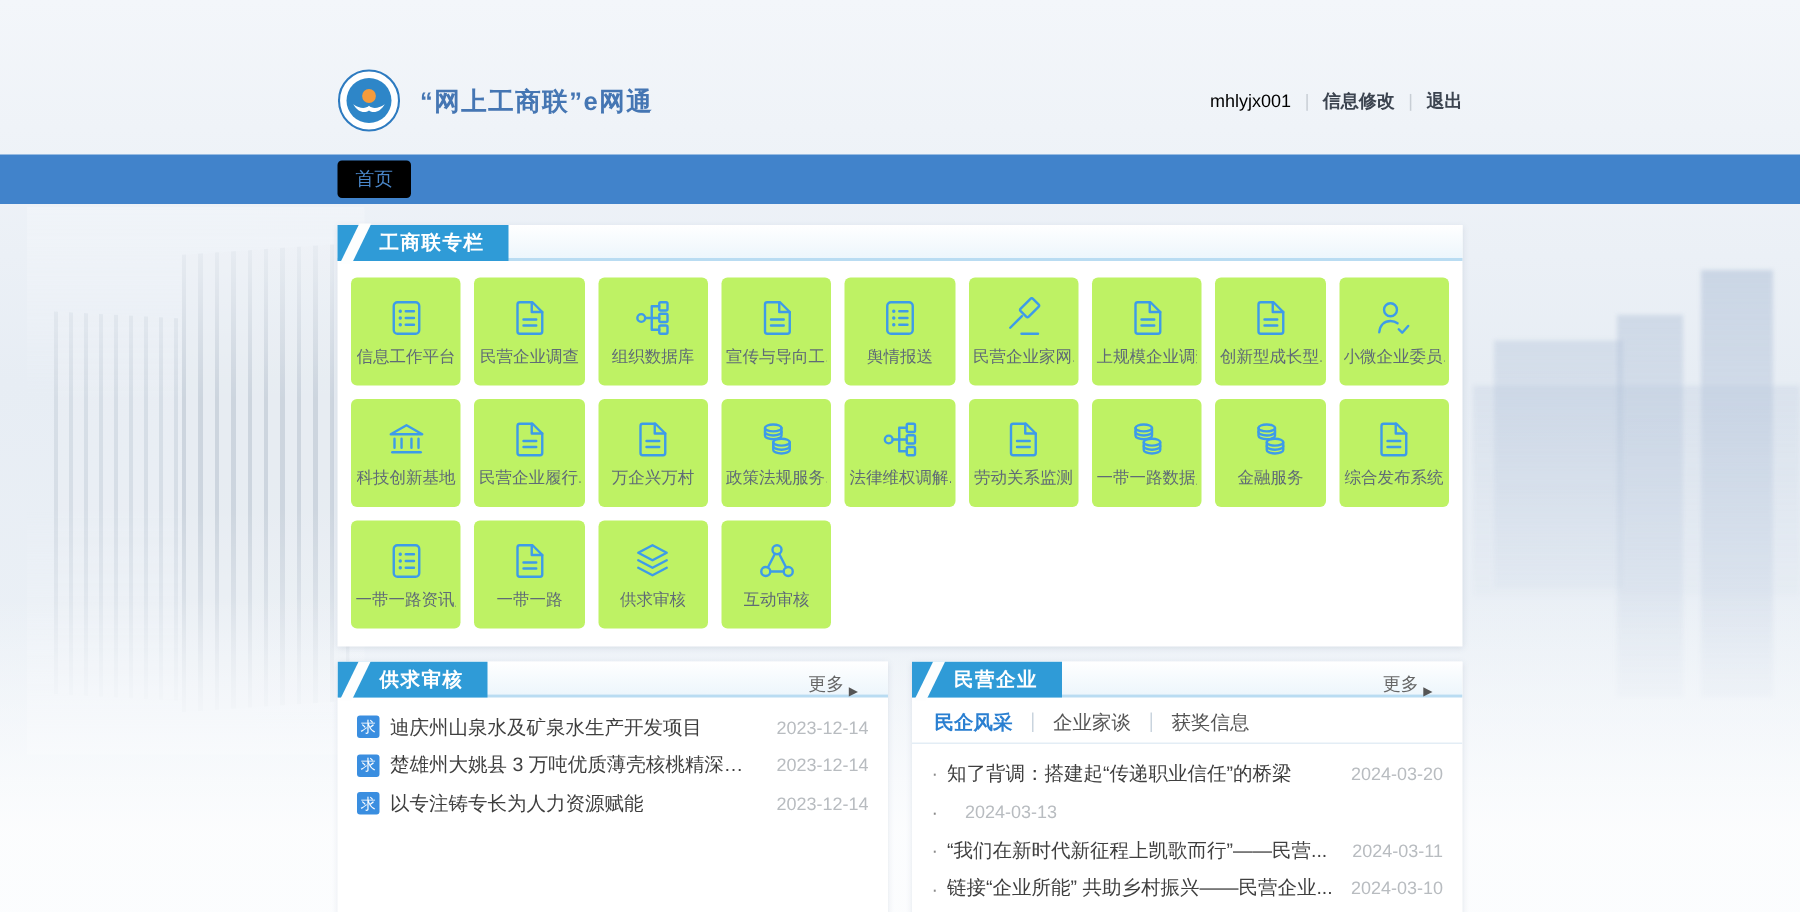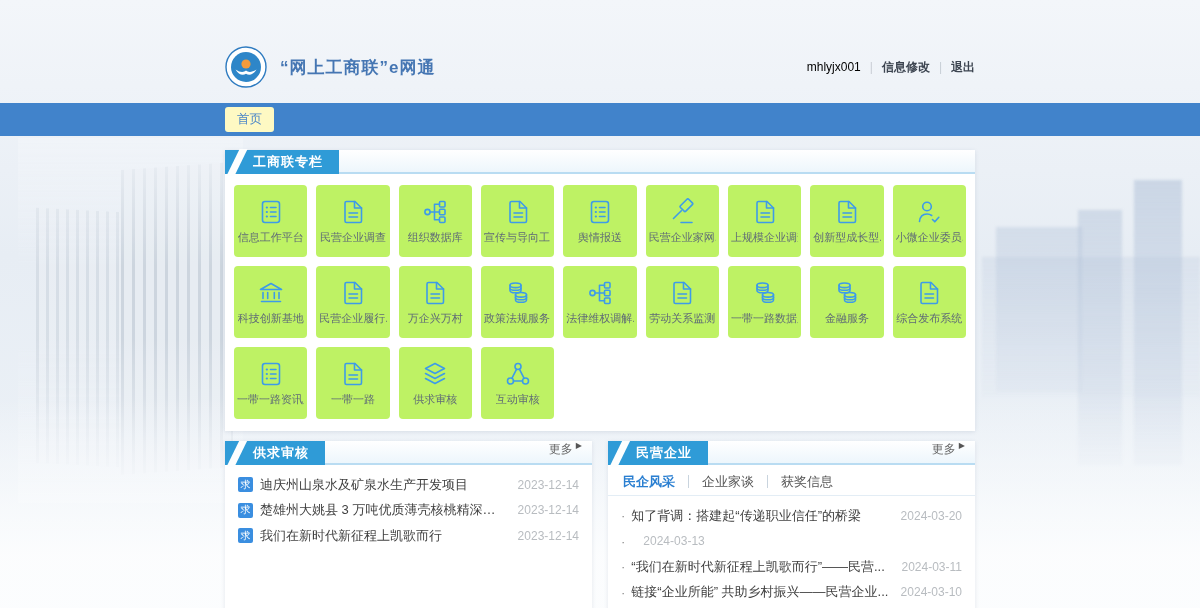--- a/index.html
+++ b/index.html
@@ -34,30 +34,30 @@
   .logo { width:42px; height:42px; flex:none; }
   .site-title { font-size:17px; font-weight:bold; color:#4576b3; margin-left:13px; letter-spacing:1px; }
   .user-area { margin-left:auto; display:flex; align-items:center; font-size:12px; }
   .user-name { color:#000000; }
   .sep { margin:0 9px; color:#c8ced5; }
   .user-link { color:#3c4450; font-weight:bold; cursor:pointer; }
 
   
   .main-nav { height:33px; background:#4183cb; position:relative; z-index:3; }
   .nav-inner { display:flex; align-items:center; height:100%; }
-  .home-btn { background:#fef9c3; color:#4a86c8; font-size:12.5px; padding:4px 12px; border-radius:3px; cursor:pointer; }
+  .home-btn { background:#000000; color:#4a86c8; font-size:12.5px; padding:4px 12px; border-radius:3px; cursor:pointer; }
 
   
   .content { position:relative; z-index:2; padding-top:14px; }
   .panel { background:#fff; box-shadow:0 1px 4px rgba(110,130,155,.18); }
   .panel-head { position:relative; height:24px; background:linear-gradient(180deg,#ffffff,#edf6fc); border-bottom:2px solid #b9dcf2; }
   .panel-tab { position:relative; display:inline-block; height:24px; line-height:24px; padding:0 16px 0 28px;
     background:#2f9bd7; color:#fff; font-size:13px; font-weight:bold; letter-spacing:1px; }
   .panel-tab::after { content:''; position:absolute; left:8px; top:-1px; width:8px; height:27px; background:#fdfefe; transform:skewX(-26deg); }
-  .more { position:absolute; right:10px; top:0; height:24px; display:flex; align-items:flex-start; gap:3px; font-size:12px; color:#666; cursor:pointer; }
+  .more { position:absolute; right:20px; top:0; height:24px; display:flex; align-items:flex-end; gap:3px; font-size:12px; color:#666; cursor:pointer; }
   .more-arrow { font-size:8px; color:#555; }
 
   
   .module-grid { display:grid; grid-template-columns:repeat(9,1fr); gap:9px; padding:11px 9px 12px; }
   .card { background:#bef264; border-radius:4px; height:72px; display:flex; flex-direction:column;
     align-items:center; justify-content:center; gap:4px; padding:0 3px; cursor:pointer; overflow:hidden; }
   .card-icon { width:28px; height:28px; }
   .card-icon svg { display:block; width:28px; height:28px; }
   .card-label { font-size:11px; color:#5f6b76; max-width:100%; white-space:nowrap; overflow:hidden; }
 
@@ -418,21 +418,21 @@
             <span class="row-title">迪庆州山泉水及矿泉水生产开发项目</span>
             <span class="row-date">2023-12-14</span>
           </div>
           <div class="row">
             <span class="badge">求</span>
             <span class="row-title">楚雄州大姚县 3 万吨优质薄壳核桃精深加工及科...</span>
             <span class="row-date">2023-12-14</span>
           </div>
           <div class="row">
             <span class="badge">求</span>
-            <span class="row-title">我们在新时代新征程上凯歌而行</span>
+            <span class="row-title">以专注铸专长为人力资源赋能</span>
             <span class="row-date">2023-12-14</span>
           </div>
         </div>
     </section>
 
     <section class="panel">
       <div class="panel-head">
         <span class="panel-tab">民营企业</span>
         <span class="more">
           <span>更多</span>

